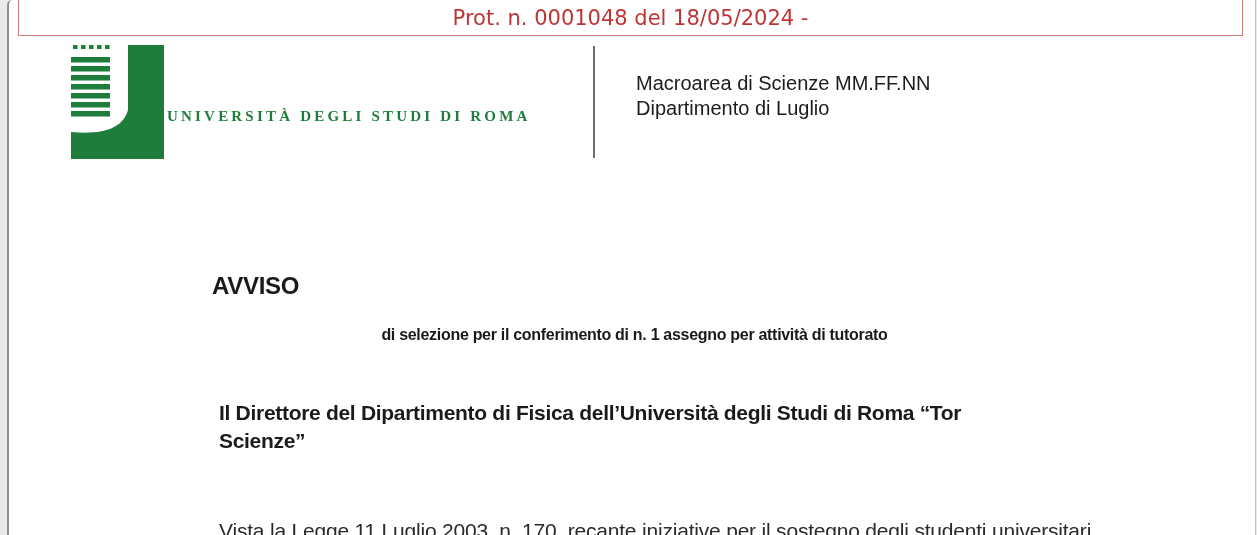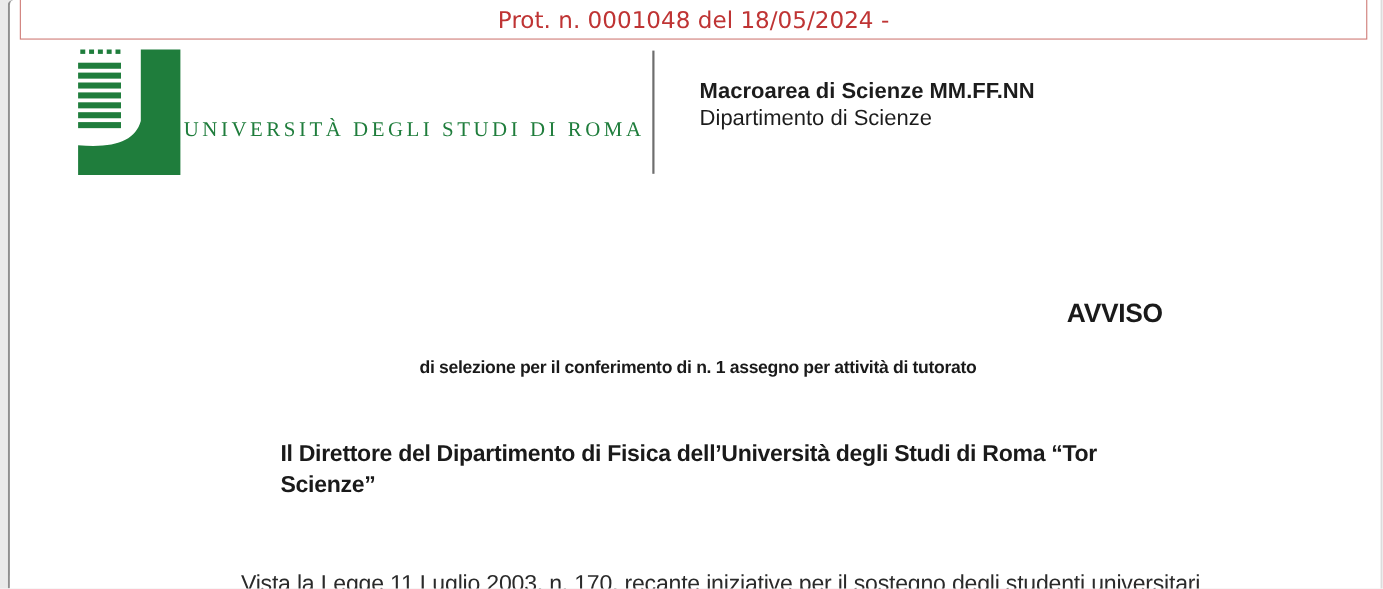--- a/index.html
+++ b/index.html
@@ -37,57 +37,56 @@
     position: absolute; left: 155px; top: 60px;
     font-family: "Liberation Serif", serif;
     font-size: 46px; font-weight: 400;
     letter-spacing: 1.5px;
     color: #1f7d3c;
     white-space: nowrap;
   }
   .logo-subtitle {
     position: absolute; left: 158px; top: 108px;
     font-family: "Liberation Serif", serif;
-    font-size: 19px; font-weight: 400;
+    font-size: 15px; font-weight: 700;
     letter-spacing: 3.2px;
     color: #1f7d3c;
     white-space: nowrap;
   }
   .header-divider {
     position: absolute; left: 584px; top: 46px;
     width: 2px; height: 112px;
     background: #6e6e6e;
   }
   .dept { position: absolute; left: 627px; top: 71px; color: #1c1c1c; }
-  .dept-line1 { font-size: 20px; font-weight: 700; line-height: 25px; }
+  .dept-line1 { font-size: 20px; font-weight: 400; line-height: 25px; }
   .dept-line2 { font-size: 20px; font-weight: 400; line-height: 25px; }
   
   .content { position: absolute; left: 203px; top: 0; width: 845px; }
   .doc-title {
     position: absolute; left: 0; top: 272px; width: 845px;
-    text-align: right;
+    text-align: left;
     font-size: 24px; font-weight: 700;
     color: #1a1a1a;
     letter-spacing: -0.3px;
   }
   .doc-subtitle {
     position: absolute; left: 0; top: 326px; width: 845px;
     text-align: center;
     font-size: 16px; font-weight: 700;
     color: #1a1a1a;
     letter-spacing: -0.3px;
     white-space: nowrap;
   }
   .director-par {
     position: absolute; left: 7px; top: 399px; width: 860px;
     font-size: 21px; font-weight: 700;
     color: #1a1a1a;
     line-height: 27.5px;
     letter-spacing: -0.3px;
-    margin-left: 36px;
   }
   .clipped-line {
     position: absolute; left: 7px; top: 519px; width: 900px;
     font-size: 21px; font-weight: 400;
     color: #2a2a2a;
     letter-spacing: -0.2px;
     white-space: nowrap;
   }
 </style>
 </head>
@@ -119,21 +118,21 @@
       <path d="M 64,1 L 100,1 L 100,115 L 7,115 L 7,88 C 40,91 59,84 64,66 Z"></path>
     </g>
   </svg>
 
   <div class="logo-subtitle">UNIVERSITÀ DEGLI STUDI DI ROMA</div>
 
   <div class="header-divider"></div>
 
   <div class="dept">
     <div class="dept-line1">Macroarea di Scienze MM.FF.NN</div>
-    <div class="dept-line2">Dipartimento di Scienze</div>
+    <div class="dept-line2">Dipartimento di Luglio</div>
   </div>
 
   <div class="content">
     <div class="doc-title">AVVISO</div>
     <div class="doc-subtitle">di selezione per il conferimento di n. 1 assegno per attività di tutorato</div>
     <div class="director-par">
       <div>Il Direttore del Dipartimento di Fisica dell’Università degli Studi di Roma “Tor</div>
       <div>Scienze”</div>
     </div>
     <div class="clipped-line">Vista la Legge 11 Luglio 2003, n. 170, recante iniziative per il sostegno degli studenti universitari</div>

